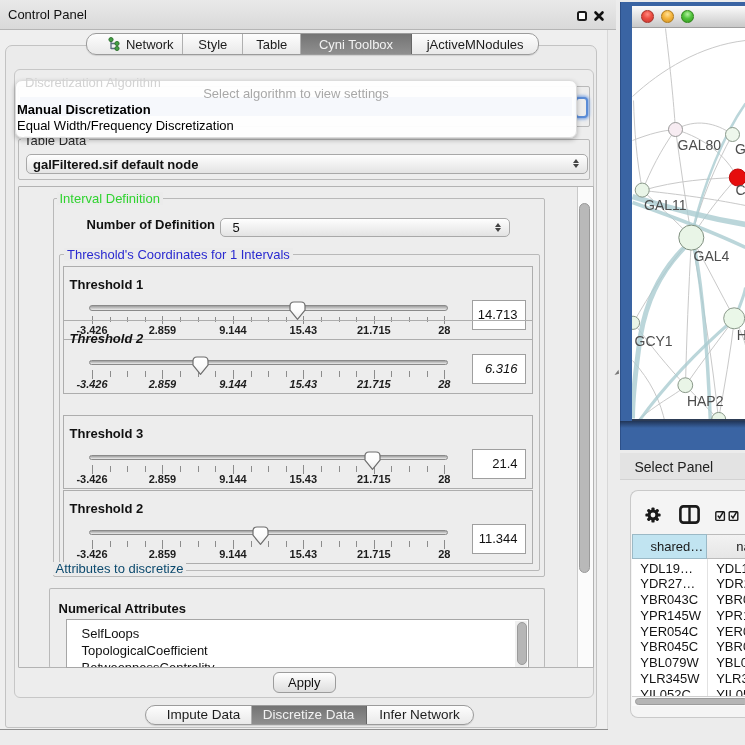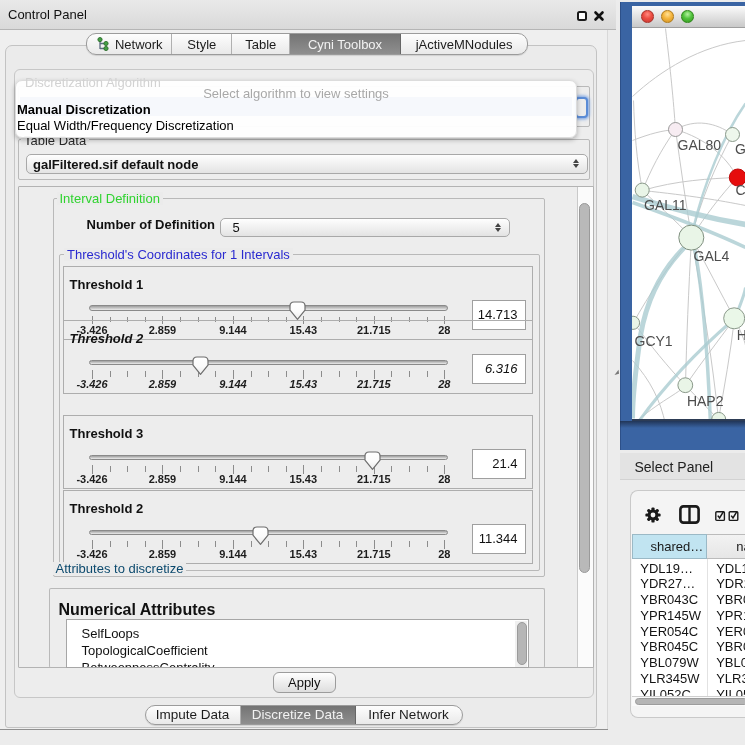--- a/index.html
+++ b/index.html
@@ -1,20 +1,20 @@
 <!DOCTYPE html>
 <html><head>
 <meta charset="utf-8">
 <style>
   * { margin:0; padding:0; box-sizing:border-box; }
   html,body { width:745px; height:745px; overflow:hidden; }
   body { font-family:"Liberation Sans", sans-serif; background:#ececec; position:relative; }
   .abs { position:absolute; }
   .grouptitle { position:absolute; background:#ebebeb; padding:0 3px; font-size:13px; line-height:13px; }
-  .seg { position:absolute; display:flex; height:22px; border:1px solid #9b9b9b; border-radius:10px; overflow:hidden; background:linear-gradient(#fdfdfd,#e9e9e9); box-shadow:0 1px 1px rgba(0,0,0,0.12); }
+  .seg { position:absolute; display:flex; height:22px; border:1px solid #9b9b9b; border-radius:10px; overflow:hidden; background:linear-gradient(#fdfdfd,#e9e9e9); box-shadow:0 1px 1px rgba(0,0,0,0.12);padding-left:11px; }
   .seg > div { display:flex; align-items:center; justify-content:center; font-size:inherit; color:#1c1c1c; border-right:1px solid #b0b0b0; }
   .seg > div:last-child { border-right:none; }
   .seg > div.sel { background:linear-gradient(#747474,#8f8f8f); color:#f2f2f2; border-right:1px solid #666; }
   .gbox { position:absolute; border:1px solid #b9b9b9; border-radius:2px; }
   .combo { position:absolute; border:1px solid #a8a8a8; border-radius:5px; background:linear-gradient(#fefefe,#e3e3e3); font-size:13px; color:#111; }
   .combo .arr { position:absolute; right:8px; top:0; bottom:0; display:flex; flex-direction:column; justify-content:center; gap:1px; }
   .combo .arr i { display:block; width:0; height:0; border-left:3.5px solid transparent; border-right:3.5px solid transparent; }
   .combo .arr i.up { border-bottom:4px solid #444; }
   .combo .arr i.dn { border-top:4px solid #444; }
   .tpanel { position:absolute; left:62.5px; width:470px; height:74px; border:1px solid #adadad; }
@@ -267,21 +267,21 @@
           <stop offset="1" stop-color="#ebebeb"></stop>
         </linearGradient>
       </defs>
       <path d="M1 5 Q1 1 5 1 L12 1 Q16 1 16 5 L16 9.2 L8.5 18.4 L1 9.2 Z" fill="url(#tg3)" stroke="#6e6e6e" stroke-width="1.2" stroke-linejoin="round"></path>
     </svg>
     <div class="vbox">11.344</div>
   </div>
 
 <div class="gbox" style="left:49px;top:587.7px;width:496px;height:80px;border-bottom:none;"></div>
 <div class="grouptitle" style="left:52.5px;top:562px;color:#0c4a6e;">Attributes to discretize</div>
-<div class="abs" style="left:58.5px;top:600.5px;font-size:16px;font-weight:bold;color:#111;">Numerical Attributes</div>
+<div class="abs" style="left:58.5px;top:600.5px;font-size:13px;font-weight:bold;color:#111;">Numerical Attributes</div>
 <div class="abs" style="left:65.5px;top:618.5px;width:463.5px;height:49px;background:#fff;border:1px solid #a6a6a6;overflow:hidden;">
   <div style="position:absolute;left:15px;top:5px;font-size:13px;color:#111;line-height:17px;">SelfLoops<br>TopologicalCoefficient<br>BetweennessCentrality</div>
   <div style="position:absolute;right:1px;top:1px;width:12px;height:47px;background:#f0f0f0;"></div>
   <div style="position:absolute;right:1.5px;top:2.5px;width:9.5px;height:43px;background:#b6b6b6;border:1px solid #9b9b9b;border-radius:5px;"></div>
 </div>
 
 <div class="abs" style="left:273px;top:671.5px;width:62.5px;height:21px;border:1px solid #9c9c9c;border-radius:6px;background:linear-gradient(#fefefe,#dedede);font-size:13px;color:#111;text-align:center;line-height:19px;">Apply</div>
 
 <div class="seg" style="left:144.5px;top:704.5px;height:20px;font-size:13.5px;">
   <div style="width:95px;">Impute Data</div>

